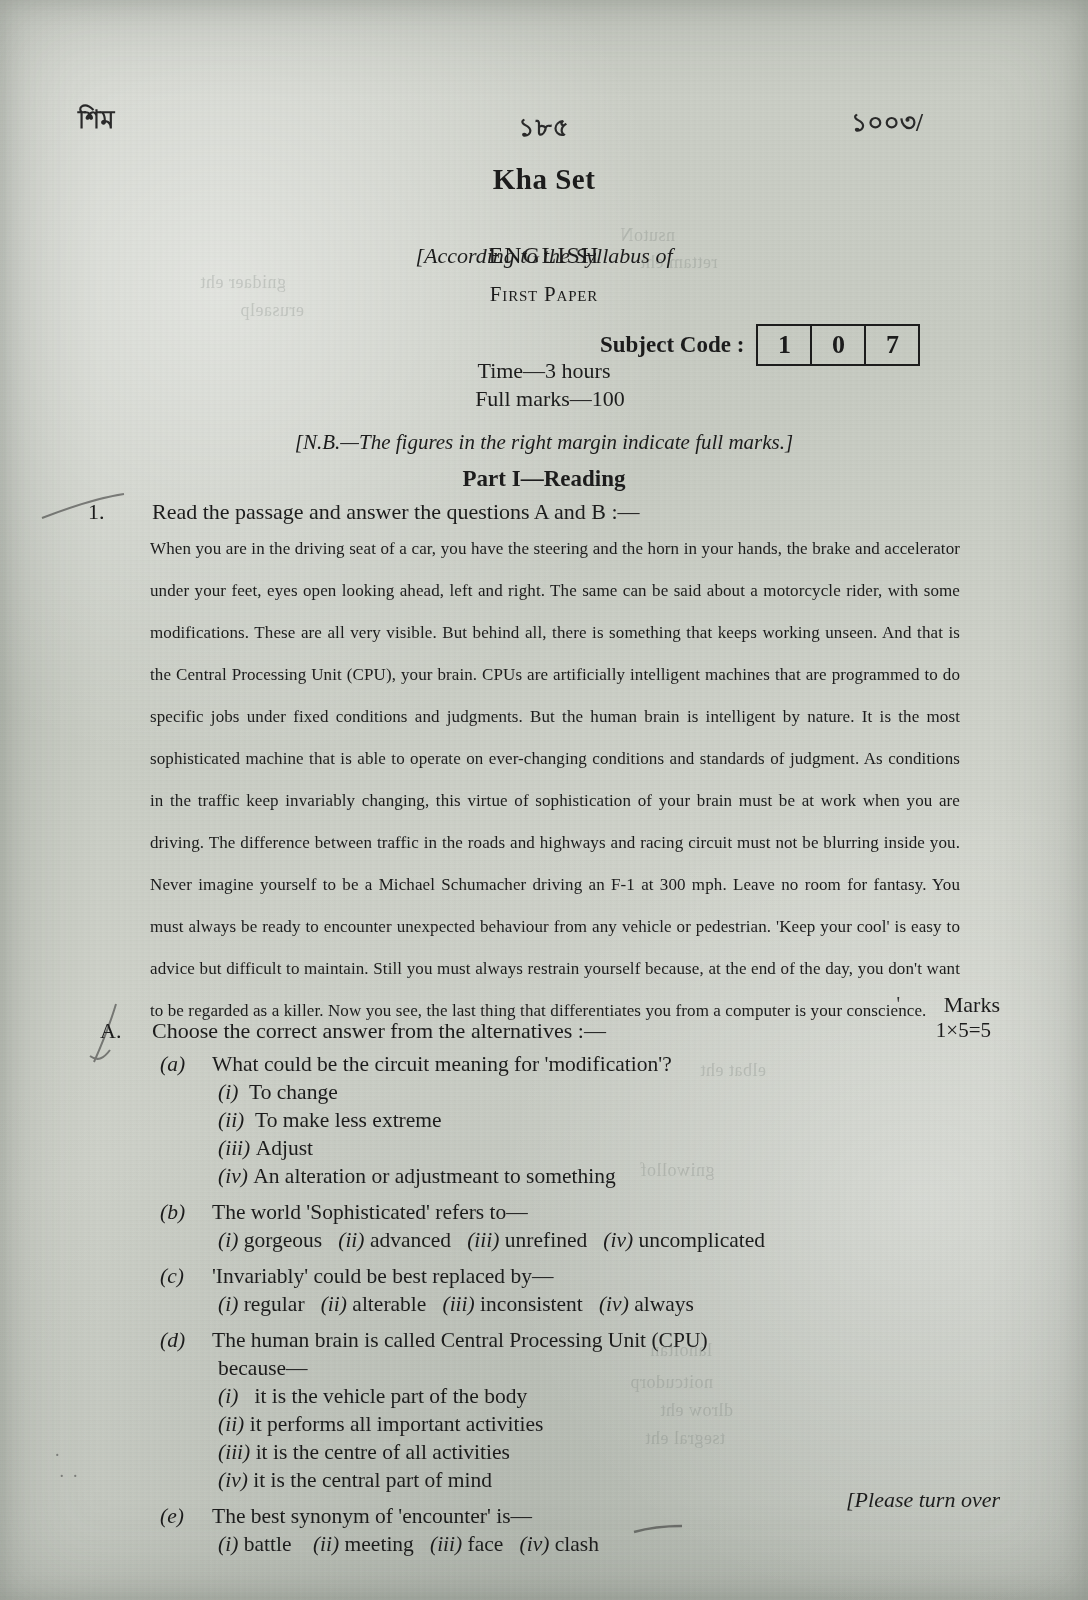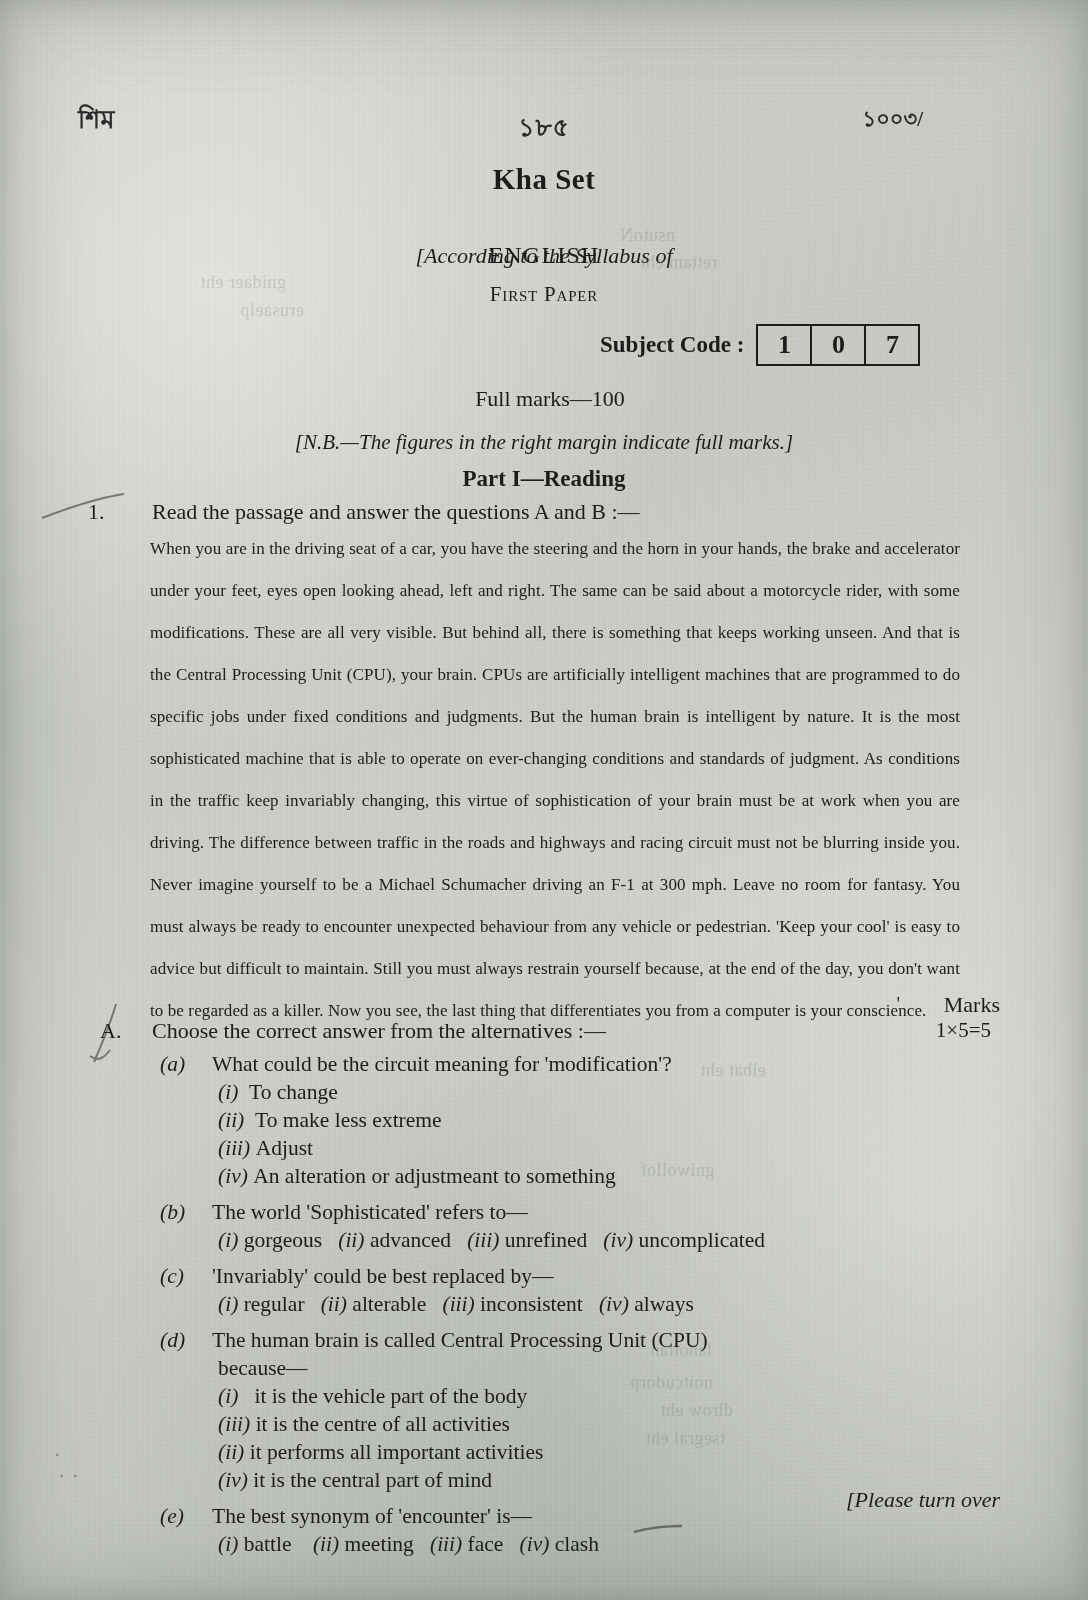--- a/index.html
+++ b/index.html
@@ -63,21 +63,21 @@
     text-align: center;
     font-size: 25px;
     font-weight: 600;
     color: #2a2a2a;
     letter-spacing: 1px;
   }
   .hdr-bangla-right {
     position: absolute;
     right: 165px;
     top: 103px;
-    font-size: 21px;
+    font-size: 25px;
     font-weight: 600;
     color: #2a2a2a;
   }
   .title-kha {
     position: absolute;
     left: 0; right: 0;
     top: 163px;
     text-align: center;
     font-size: 29px;
     font-weight: 700;
@@ -328,20 +328,21 @@
 
     <div class="subject-row">
       <span class="subject-label">Subject Code :</span>
       <span class="code-box">
         <span class="code-cell">1</span>
         <span class="code-cell">0</span>
         <span class="code-cell">7</span>
       </span>
     </div>
 
+    <div class="time-line">Time—3 hours</div>
     <div class="marks-line">Full marks—100</div>
     <div class="nb-line">[N.B.—The figures in the right margin indicate full marks.]</div>
     <div class="part-heading">Part I—Reading</div>
 
     <div class="q-num">1.</div>
     <div class="q-stem">Read the passage and answer the questions A and B :—</div>
     <div class="passage">When  you are in the driving  seat of a car, you have the steering and the horn in your hands, the brake and accelerator under your feet, eyes open looking ahead, left and right. The same can be said about a  motorcycle rider, with some modifications. These are all very visible. But behind all, there is something that keeps working unseen. And that is the Central Processing Unit (CPU), your brain. CPUs are artificially intelligent machines that are programmed to do specific  jobs under fixed conditions and judgments. But the human brain is intelligent by nature. It is the most sophisticated machine that is able to operate on ever-changing conditions and standards of judgment. As conditions in the traffic keep invariably changing, this virtue of sophistication of your brain must be at work when you are driving. The difference  between traffic in the roads and highways and racing circuit must not be blurring inside you. Never imagine yourself to be a Michael Schumacher driving an F-1 at 300 mph. Leave no room for fantasy. You must always be ready to encounter unexpected behaviour from any vehicle or pedestrian. 'Keep your cool' is easy to advice but difficult to maintain. Still you must always restrain yourself because, at the end of the day, you don't want to be regarded as a killer. Now you see, the last thing that differentiates you from a computer is your  conscience.</div>
 
     <div class="dot-mark">'</div>
     <div class="marks-word">Marks</div>
@@ -392,22 +393,22 @@
       </div>
 
       <div class="mcq-item" style="margin-top:8px;">
         <div class="mcq-head">
           <span class="mcq-label">(d)</span>
           <span class="mcq-text">The  human  brain  is  called  Central  Processing  Unit  (CPU)</span>
         </div>
         <div class="mcq-cont">because—</div>
         <div class="mcq-options-block">
           <div class="opt-line"><span class="opt-rom">(i)</span>&nbsp;&nbsp;&nbsp;<span>it is the vehicle part of the body</span></div>
+          <div class="opt-line"><span class="opt-rom">(ii)</span>&nbsp;<span>it performs all important activities</span></div>
           <div class="opt-line"><span class="opt-rom">(iii)</span>&nbsp;<span>it is the centre of all activities</span></div>
-          <div class="opt-line"><span class="opt-rom">(ii)</span>&nbsp;<span>it performs all important activities</span></div>
           <div class="opt-line"><span class="opt-rom">(iv)</span>&nbsp;<span>it is the central part of mind</span></div>
         </div>
       </div>
 
       <div class="mcq-item" style="margin-top:8px;">
         <div class="mcq-head">
           <span class="mcq-label">(e)</span>
           <span class="mcq-text">The best synonym of 'encounter' is—</span>
         </div>
         <div class="mcq-inline">

